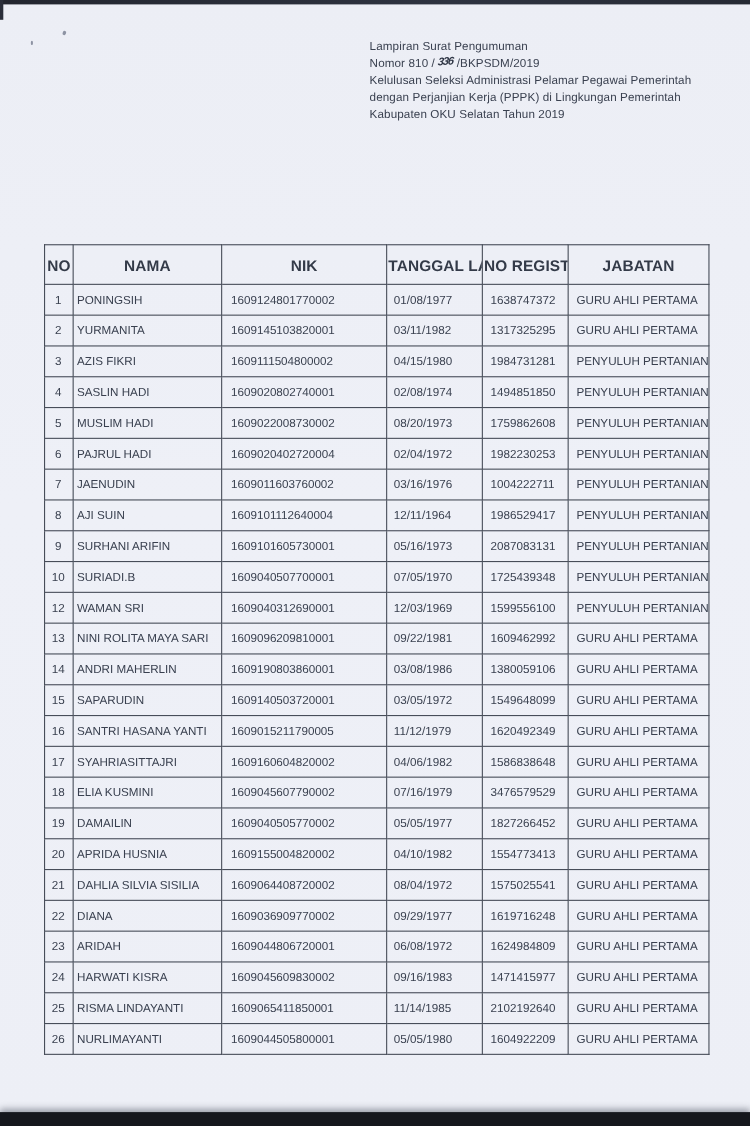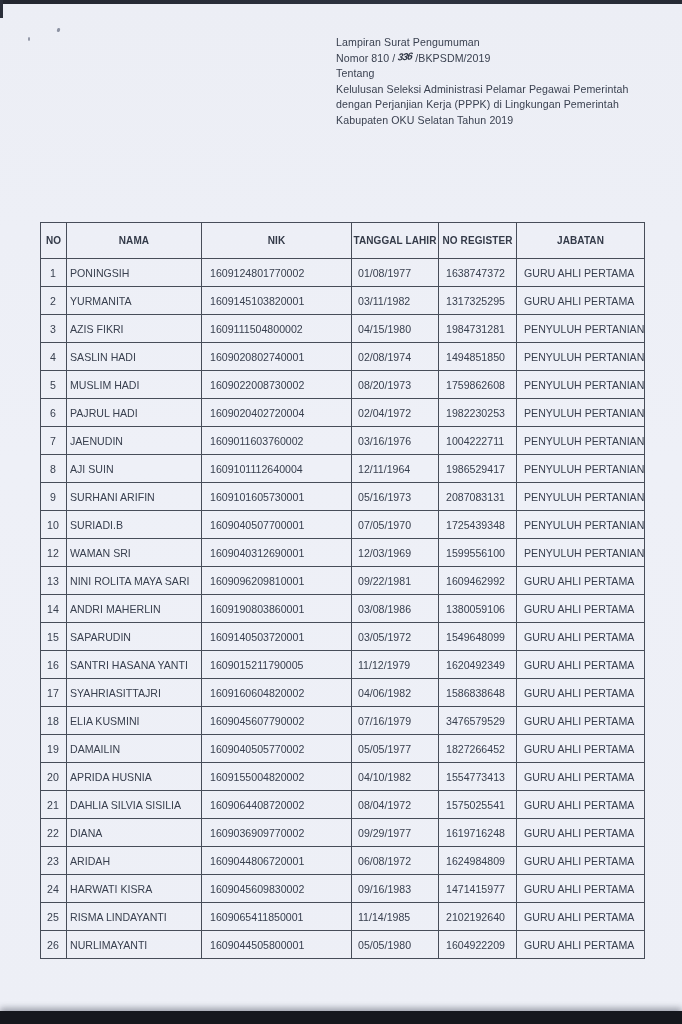--- a/index.html
+++ b/index.html
@@ -82,21 +82,21 @@
     table-layout: fixed;
     color: #39404f;
   }
   .roster-table th, .roster-table td {
     border: 1.4px solid #474d59;
     overflow: hidden;
     white-space: nowrap;
   }
   .roster-table thead th {
     height: 33px;
-    font-size: 10px;
+    font-size: 14px;
     font-weight: bold;
     text-align: center;
     color: #333a48;
     letter-spacing: 0.1px;
     margin-top: 12px;
   }
   .roster-table tbody td {
     height: 25px;
     font-size: 10.6px;
     padding-left: 6px;
@@ -125,21 +125,20 @@
 <div class="scan-page">
 
   <div class="edge-top"></div>
   <div class="edge-left-sliver"></div>
   <div class="speck speck-1"></div>
   <div class="speck speck-2"></div>
 
   <div class="letterhead">
     <div class="lh-line">Lampiran  Surat Pengumuman</div>
     <div class="lh-line"><span>Nomor  810 / </span><span class="handwritten">336</span><span> /BKPSDM/2019</span></div>
-    <div class="lh-line">Tentang</div>
     <div class="lh-line">Kelulusan Seleksi Administrasi Pelamar Pegawai Pemerintah</div>
     <div class="lh-line">dengan Perjanjian Kerja (PPPK) di Lingkungan Pemerintah</div>
     <div class="lh-line">Kabupaten OKU Selatan Tahun 2019</div>
   </div>
 
 
   <table class="roster-table">
     <colgroup>
       <col class="c-no">
         <col class="c-nama">

